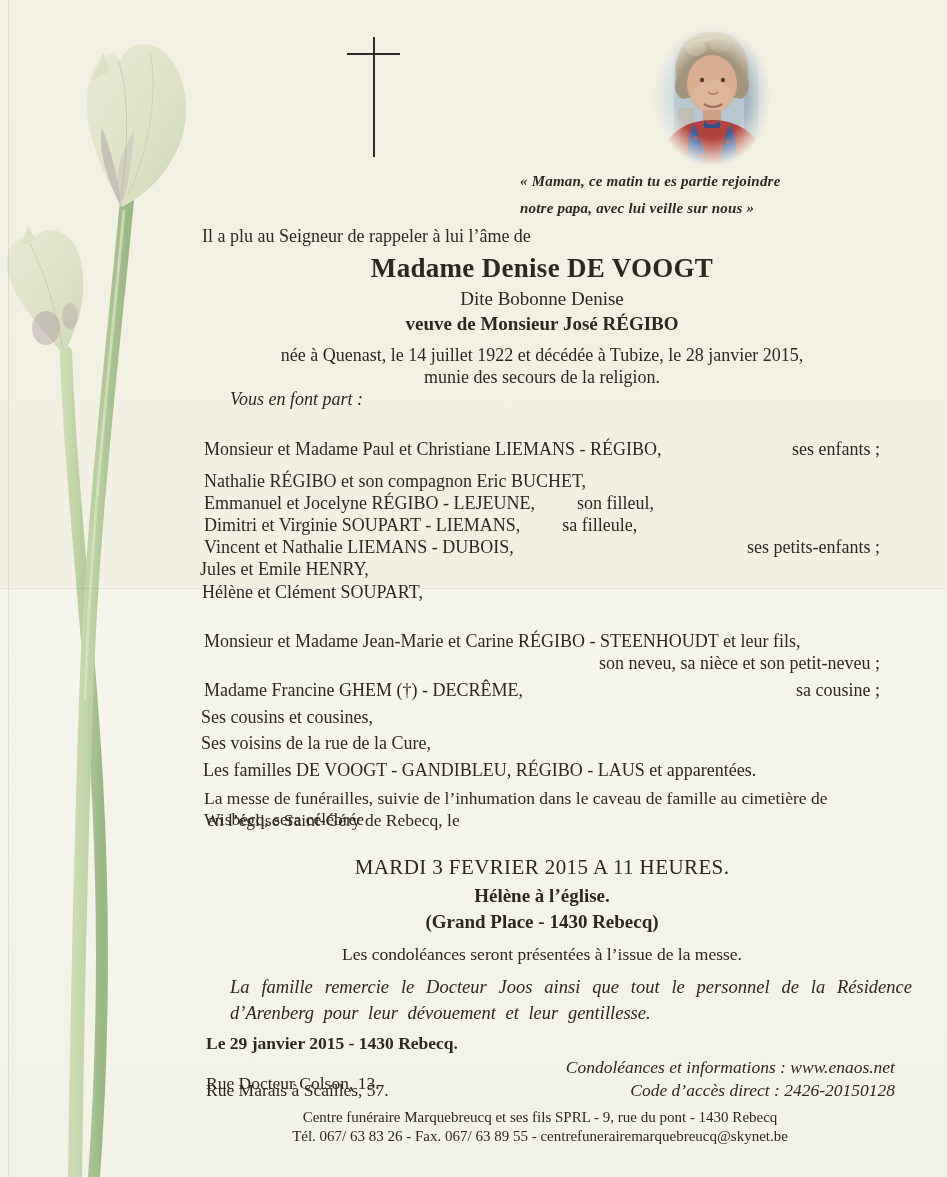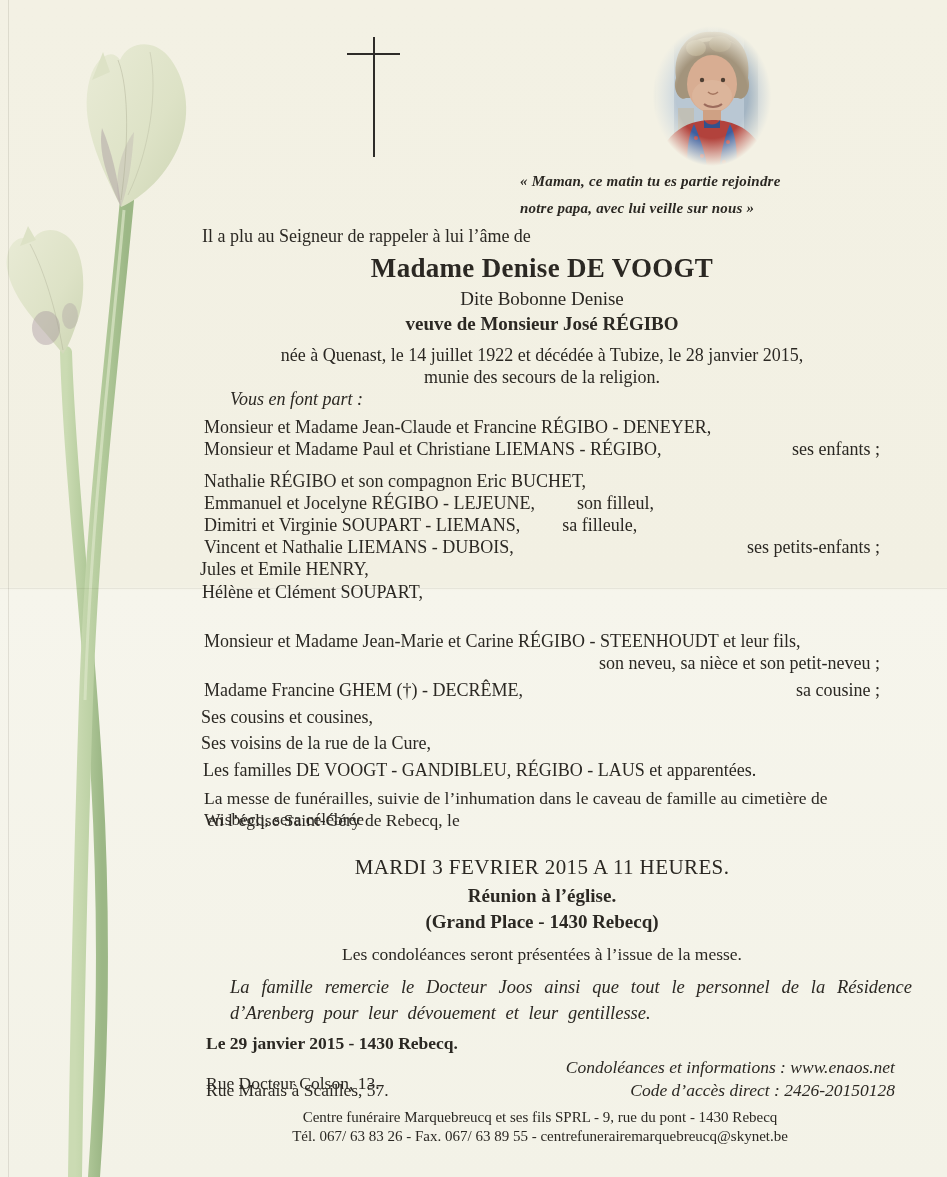--- a/index.html
+++ b/index.html
@@ -149,23 +149,20 @@
   </div>
 
   <div class="abs intro">Il a plu au Seigneur de rappeler à lui l’âme de</div>
   <div class="abs col center name">Madame Denise DE VOOGT</div>
   <div class="abs col center alias">Dite Bobonne Denise</div>
   <div class="abs col center widow">veuve de Monsieur José RÉGIBO</div>
   <div class="abs col center born">née à Quenast, le 14 juillet 1922 et décédée à Tubize, le 28 janvier 2015,</div>
   <div class="abs col center religion">munie des secours de la religion.</div>
   <div class="abs part-label">Vous en font part :</div>
 
-  <div class="frow" style="top:417px">
-      <span>Monsieur et Madame Jean-Claude et Francine RÉGIBO - DENEYER,</span>
-    </div>
   <div class="frow" style="top:439px">
       <span>Monsieur et Madame Paul et Christiane LIEMANS - RÉGIBO,</span>
       <span class="rel">ses enfants ;</span>
     </div>
   <div class="frow" style="top:471px">
       <span>Nathalie RÉGIBO et son compagnon Eric BUCHET,</span>
     </div>
   <div class="frow inline" style="top:493px">
       <span>Emmanuel et Jocelyne RÉGIBO - LEJEUNE,</span>
       <span class="rel">son filleul,</span>
@@ -200,21 +197,21 @@
   <div class="frow" style="top:733px;left:201px">
       <span>Ses voisins de la rue de la Cure,</span>
     </div>
   <div class="frow" style="top:760px;left:203px">
       <span>Les familles DE VOOGT - GANDIBLEU, RÉGIBO - LAUS et apparentées.</span>
     </div>
 
   <div class="abs col funeral1" style="left:204px">La messe de funérailles, suivie de l’inhumation dans le caveau de famille au cimetière de Wisbecq, sera célébrée</div>
   <div class="abs funeral2">en l’église Saint-Géry de Rebecq, le</div>
   <div class="abs col center datetime">MARDI 3 FEVRIER 2015 A 11 HEURES.</div>
-  <div class="abs col center meeting">Réunion à l’église.</div>
+  <div class="abs col center meeting">Hélène à l’église.</div>
   <div class="abs col center location">(Grand Place - 1430 Rebecq)</div>
   <div class="abs col center condol">Les condoléances seront présentées à l’issue de la messe.</div>
 
   <div class="abs col thanks" style="left:204px;width:682px">La famille remercie le Docteur Joos ainsi que tout le personnel de la Résidence d’Arenberg pour leur dévouement et leur gentillesse.</div>
 
   <div class="abs f-left fl1">Le 29 janvier 2015 - 1430 Rebecq.</div>
   <div class="abs f-left fl2">Rue Docteur Colson, 13.</div>
   <div class="abs f-left fl3">Rue Marais à Scailles, 57.</div>
   <div class="abs f-right fr1">Condoléances et informations : www.enaos.net</div>
   <div class="abs f-right fr2">Code d’accès direct : 2426-20150128</div>

